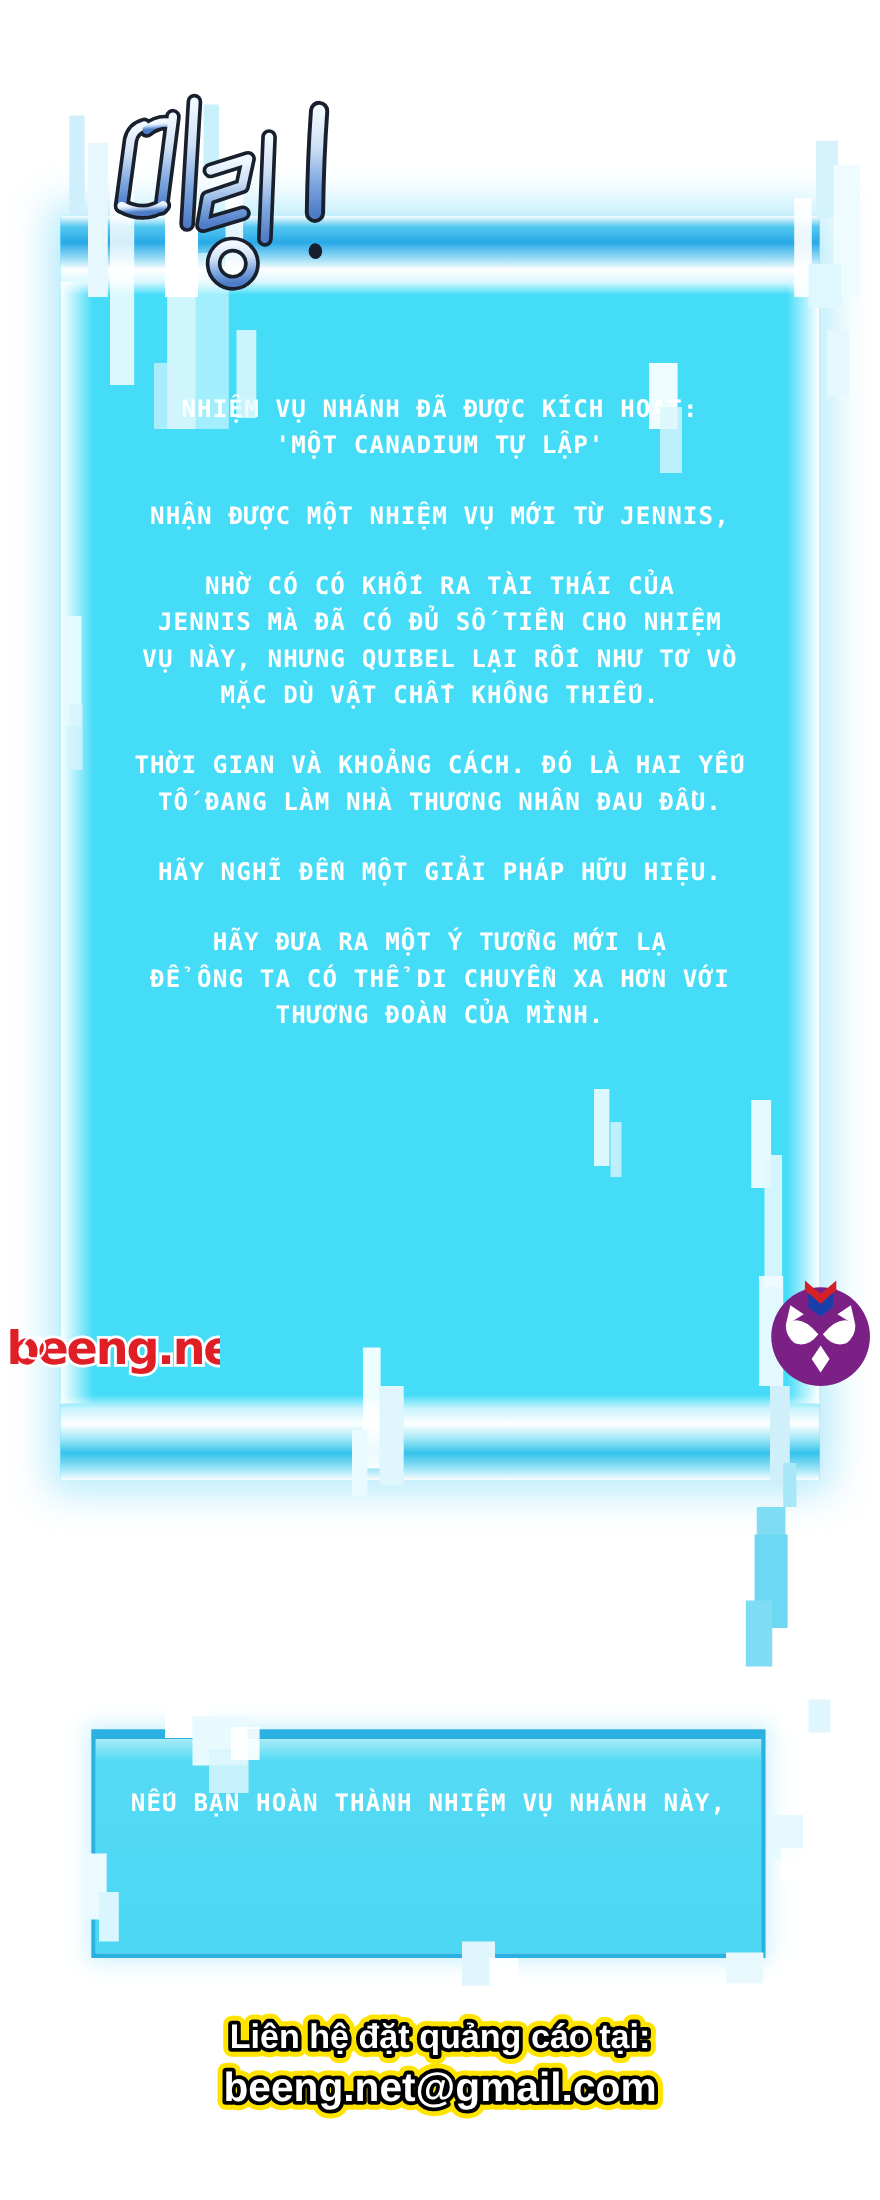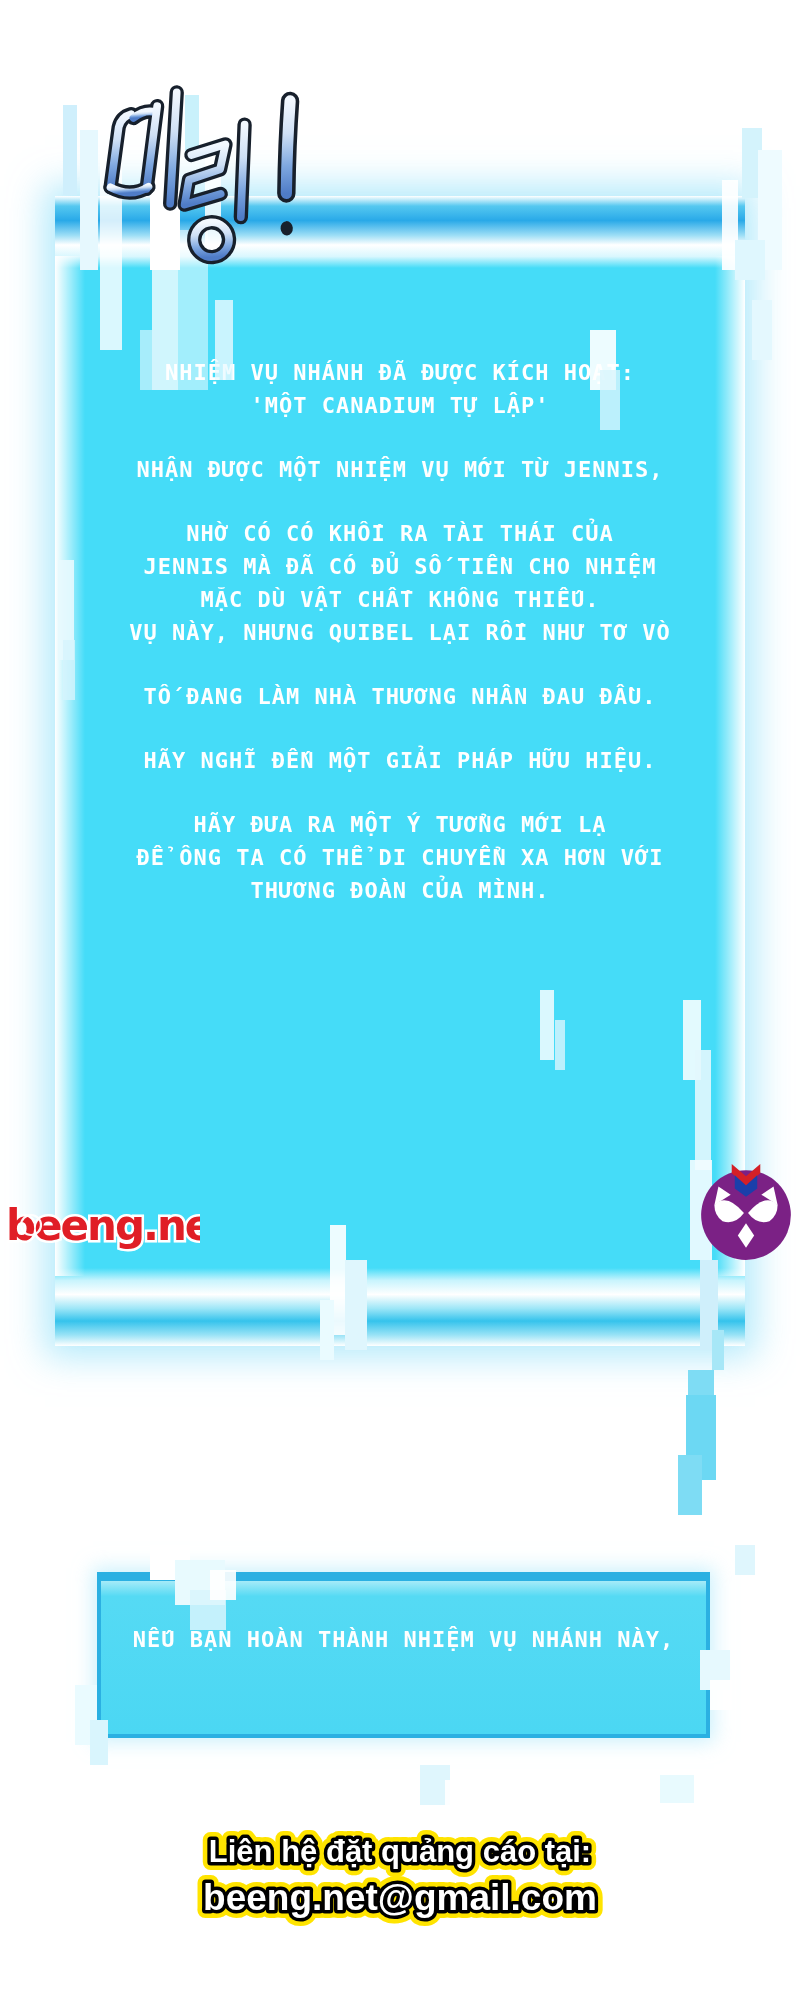--- a/index.html
+++ b/index.html
@@ -36,21 +36,21 @@
   }
   .quest-text{
     position:absolute;left:0;right:0;top:160px;z-index:4;
     text-align:center;color:#ffffff;
     font-family:"DejaVu Sans Mono",monospace;font-weight:bold;
     font-size:22px;line-height:33px;letter-spacing:1px;
   }
   .quest-text .para{margin-bottom:31px;}
   
   .reward-box{
-    position:absolute;left:97px;top:1572px;width:613px;height:166px;z-index:1;
+    position:absolute;left:83px;top:1572px;width:613px;height:208px;z-index:1;
     box-sizing:border-box;
     border:4px solid #2bb0e2;border-top-width:9px;
     background:linear-gradient(180deg,#a6ebf8 0%,#55daf4 10%,#4bd7f3 100%);
     box-shadow:0 0 18px 4px rgba(170,232,250,.6);
   }
   .reward-text{
     position:absolute;left:0;right:0;top:42px;
     text-align:center;color:#ffffff;
     font-family:"DejaVu Sans Mono",monospace;font-weight:bold;
     font-size:22px;line-height:33px;letter-spacing:1px;
@@ -75,24 +75,25 @@
       <div class="para">
         <div class="line">NHIỆM VỤ NHÁNH ĐÃ ĐƯỢC KÍCH HOẠT:</div>
         <div class="line">'MỘT CANADIUM TỰ LẬP'</div>
       </div>
       <div class="para">
         <div class="line">NHẬN ĐƯỢC MỘT NHIỆM VỤ MỚI TỪ JENNIS,</div>
       </div>
       <div class="para">
         <div class="line">NHỜ CÓ CÓ KHỐI RA TÀI THÁI CỦA</div>
         <div class="line">JENNIS MÀ ĐÃ CÓ ĐỦ SỐ TIỀN CHO NHIỆM</div>
+        <div class="line">VỤ NÀY, NHƯNG QUIBEL LẠI RỐI NHƯ TƠ VÒ</div>
         <div class="line">MẶC DÙ VẬT CHẤT KHÔNG THIẾU.</div>
-        <div class="line">VỤ NÀY, NHƯNG QUIBEL LẠI RỐI NHƯ TƠ VÒ</div>
-      </div>
-      <div class="para">
+      </div>
+      <div class="para">
+        <div class="line">THỜI GIAN VÀ KHOẢNG CÁCH. ĐÓ LÀ HAI YẾU</div>
         <div class="line">TỐ ĐANG LÀM NHÀ THƯƠNG NHÂN ĐAU ĐẦU.</div>
       </div>
       <div class="para">
         <div class="line">HÃY NGHĨ ĐẾN MỘT GIẢI PHÁP HỮU HIỆU.</div>
       </div>
       <div class="para">
         <div class="line">HÃY ĐƯA RA MỘT Ý TƯỞNG MỚI LẠ</div>
         <div class="line">ĐỂ ÔNG TA CÓ THỂ DI CHUYỂN XA HƠN VỚI</div>
         <div class="line">THƯƠNG ĐOÀN CỦA MÌNH.</div>
       </div>

